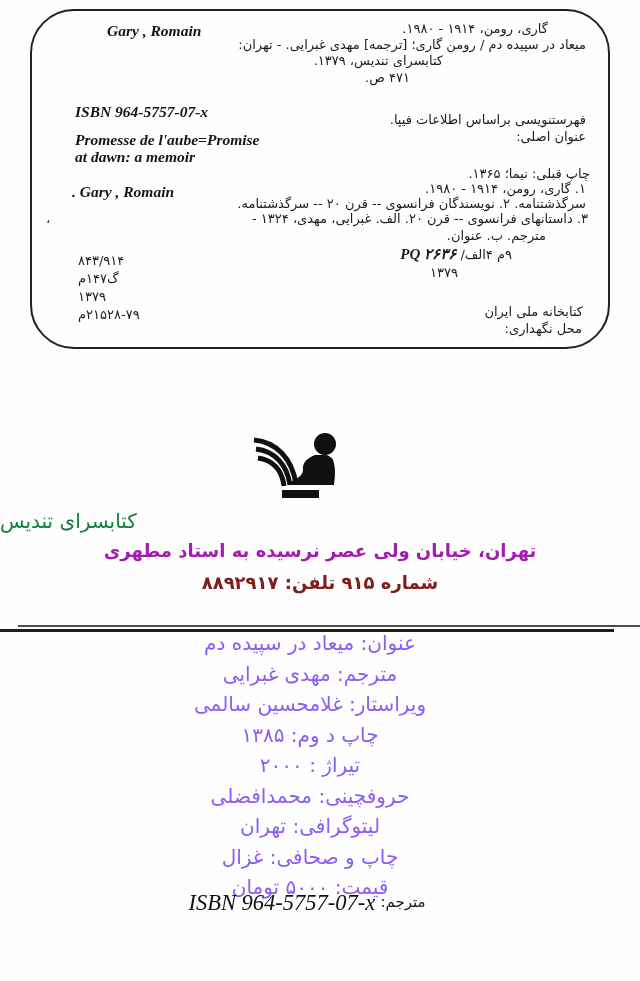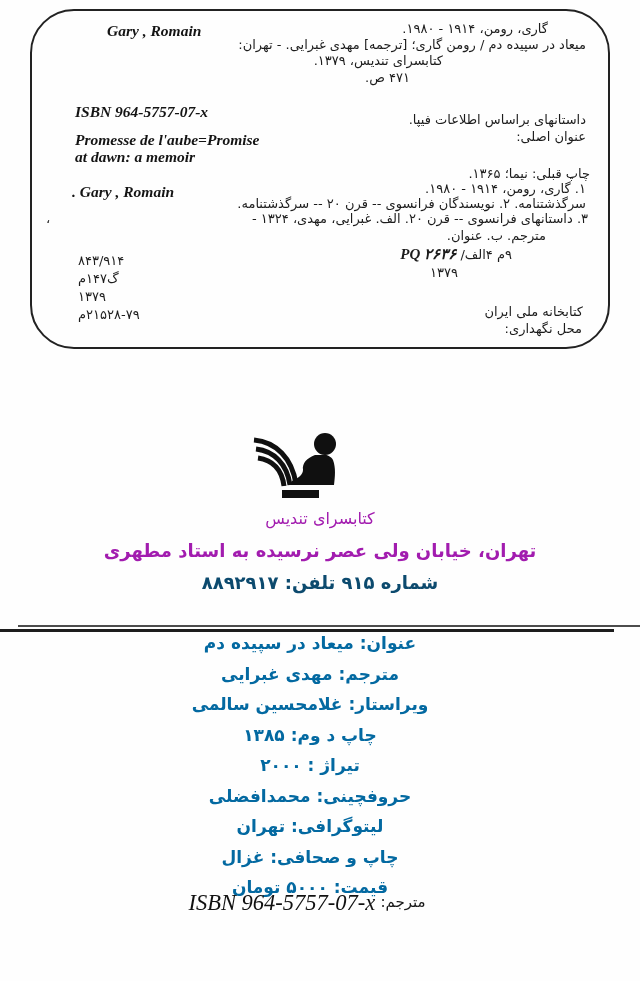--- a/index.html
+++ b/index.html
@@ -46,40 +46,40 @@
   .l-callyear    {top:254px; right:150px;}
   .l-dewey       {top:242px; left:46px;}
   .l-cutter      {top:260px; left:46px;}
   .l-cutteryear  {top:278px; left:46px;}
   .l-biblio      {top:296px; left:46px;}
   .l-natlib      {top:293px; right:25px;text-align:center;}
   .l-shelf       {top:310px; right:26px;}
   
   .logo{position:absolute; left:246px; top:430px;}
   .pub-name{
-    position:absolute; top:509px; left:0; width:100%; text-align:center;
-    direction:rtl; font-size:16px; color:#a21caf;
+    position:absolute; top:509px; left:0; width:100%; text-align:left;
+    direction:rtl; font-size:20px; color:#15803d;
   }
   .pub-address{
     position:absolute; top:540px; left:0; width:100%; text-align:center;
     direction:rtl; font-size:18px; font-weight:bold; color:#a21caf;
   }
   .pub-phone{
     position:absolute; top:572px; left:0; width:100%; text-align:center;
-    direction:rtl; font-size:18px; font-weight:bold; color:#0c4a6e;
+    direction:rtl; font-size:18px; font-weight:bold; color:#7f1d1d;
   }
   
   .rule-thin {position:absolute; top:625px; left:18px; right:0; height:1.5px; background:#4c4c4c;}
   .rule-thick{position:absolute; top:629px; left:0; width:614px; height:2.5px; background:#1d1d1d;}
   
   .colophon{
     position:absolute; top:633px; left:0; width:620px; text-align:center; direction:rtl;
   }
   .colophon .row{
-    font-size:17px; line-height:20px; font-weight:bold; color:#0369a1;
+    font-size:20px; line-height:20px; font-weight:normal; color:#8b5cf6;
     margin-bottom:10.5px; white-space:nowrap;
   }
   .isbn-row{
     position:absolute; top:890px; left:0; width:610px; text-align:center; direction:rtl;
   }
   .isbn-row .label{font-size:15px; color:#171717; vertical-align:3px;}
   .isbn-row .value{
     font-family:"Liberation Serif","DejaVu Serif",serif; font-style:italic;
     font-size:22.5px; color:#111; direction:ltr; unicode-bidi:isolate;
     display:inline-block; margin-left:4px;
@@ -90,21 +90,21 @@
 
 <div class="page">
 
   <div class="cip-box">
     <div class="fa l-author-fa">گاری، رومن، ۱۹۱۴ - ۱۹۸۰.</div>
     <div class="lat l-author-lat">Gary , Romain</div>
     <div class="fa l-title">میعاد در سپیده دم / رومن گاری؛ [ترجمه] مهدی غبرایی. - تهران:</div>
     <div class="fa l-publine">کتابسرای تندیس، ۱۳۷۹.</div>
     <div class="fa l-pages">۴۷۱ ص.</div>
     <div class="lat l-isbn">ISBN 964-5757-07-x</div>
-    <div class="fa l-fipa">داستانهای براساس اطلاعات فیپا.</div>
+    <div class="fa l-fipa">فهرستنویسی براساس اطلاعات فیپا.</div>
     <div class="fa l-origlabel">عنوان اصلی:</div>
     <div class="lat l-orig1">Promesse de l'aube=Promise</div>
     <div class="lat l-orig2">at dawn: a memoir</div>
     <div class="fa l-prev">چاپ قبلی: نیما؛ ۱۳۶۵.</div>
     <div class="fa l-tr1-fa">۱. گاری، رومن، ۱۹۱۴ - ۱۹۸۰.</div>
     <div class="lat l-tr1-lat">. Gary , Romain</div>
     <div class="fa l-tr2">سرگذشتنامه. ۲. نویسندگان فرانسوی -- قرن ۲۰ -- سرگذشتنامه.</div>
     <div class="fa l-tr3">
       <span>۳. داستانهای فرانسوی -- قرن ۲۰. الف. غبرایی، مهدی، ۱۳۲۴ -</span>
       <span>،</span>

